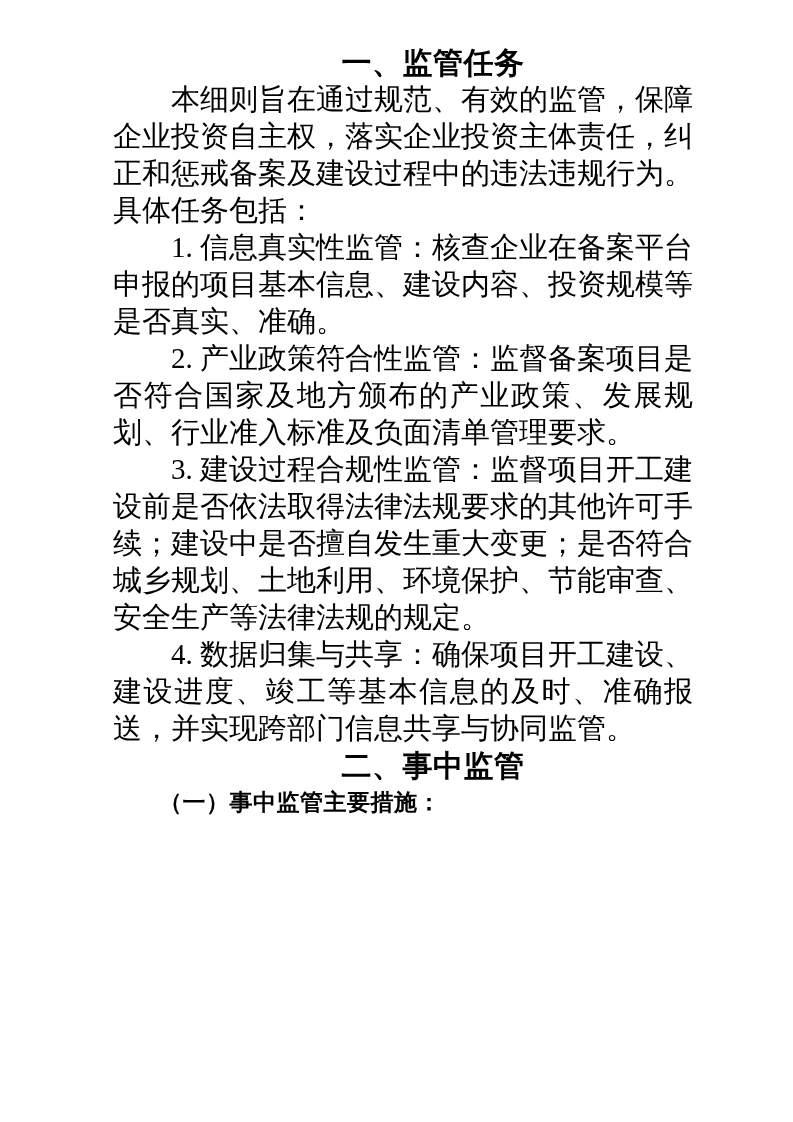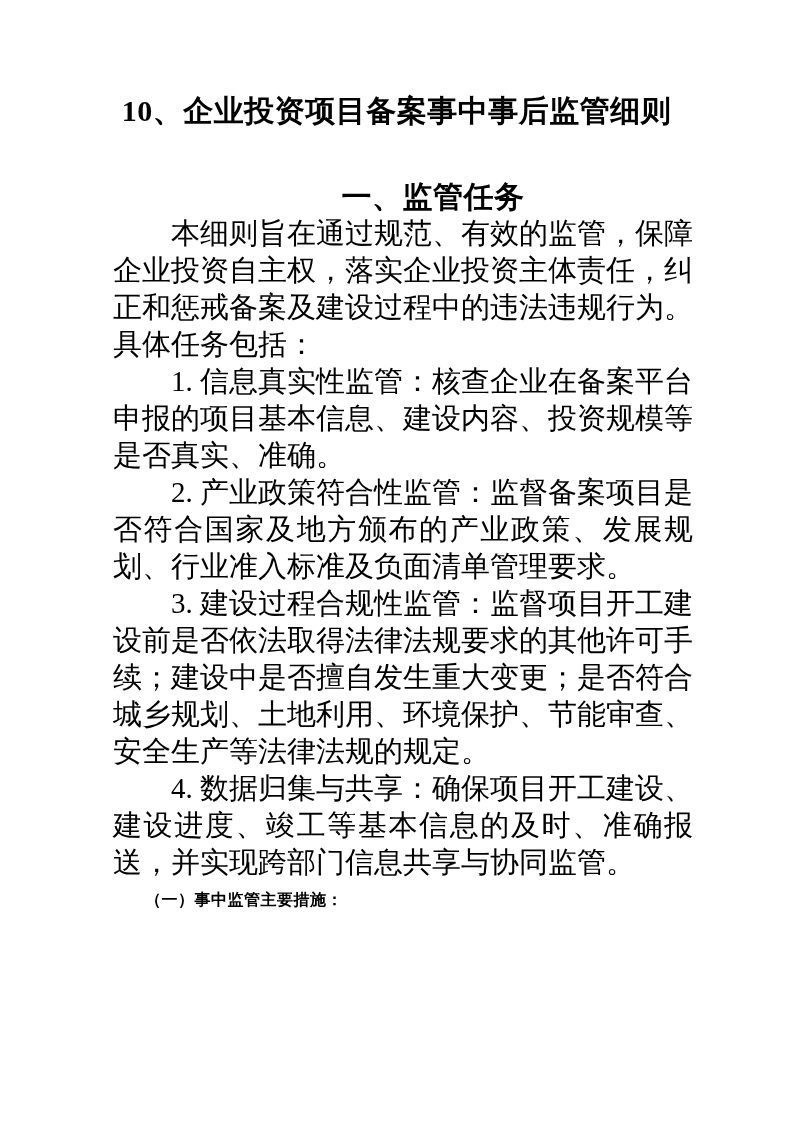--- a/index.html
+++ b/index.html
@@ -37,50 +37,50 @@
     font-size: 30px;
     line-height: 37px;
     text-indent: 2em;
     letter-spacing: 0.5px;
     text-align: center;
   }
   .sub-heading {
     margin: 0;
     font-family: "Liberation Serif", "DejaVu Serif", serif;
     font-weight: bold;
-    font-size: 16px;
+    font-size: 23px;
     line-height: 37px;
     text-indent: 2em;
     letter-spacing: 0.5px;
   }
   .body-para {
     margin: 0;
     font-family: "Liberation Serif", "DejaVu Serif", serif;
     font-size: 29px;
     line-height: 37px;
     text-align: justify;
     text-indent: 2em;
   }
 </style>
 </head>
 <body>
 
 <div class="page">
-  <h1 class="doc-title">10、企业投资项目备案事中事后监管细则</h1>
 
   <div class="content">
     <h2 class="sec-heading">一、监管任务</h2>
 
     <p class="body-para">本细则旨在通过规范、有效的监管，保障企业投资自主权，落实企业投资主体责任，纠正和惩戒备案及建设过程中的违法违规行为。具体任务包括：</p>
 
     <p class="body-para">1. 信息真实性监管：核查企业在备案平台申报的项目基本信息、建设内容、投资规模等是否真实、准确。</p>
 
     <p class="body-para">2. 产业政策符合性监管：监督备案项目是否符合国家及地方颁布的产业政策、发展规划、行业准入标准及负面清单管理要求。</p>
 
     <p class="body-para">3. 建设过程合规性监管：监督项目开工建设前是否依法取得法律法规要求的其他许可手续；建设中是否擅自发生重大变更；是否符合城乡规划、土地利用、环境保护、节能审查、安全生产等法律法规的规定。</p>
 
     <p class="body-para">4. 数据归集与共享：确保项目开工建设、建设进度、竣工等基本信息的及时、准确报送，并实现跨部门信息共享与协同监管。</p>
 
+    <h2 class="sec-heading">二、事中监管</h2>
 
     <p class="sub-heading">（一）事中监管主要措施：</p>
 
   </div>
 </div>
 
 </body></html>

